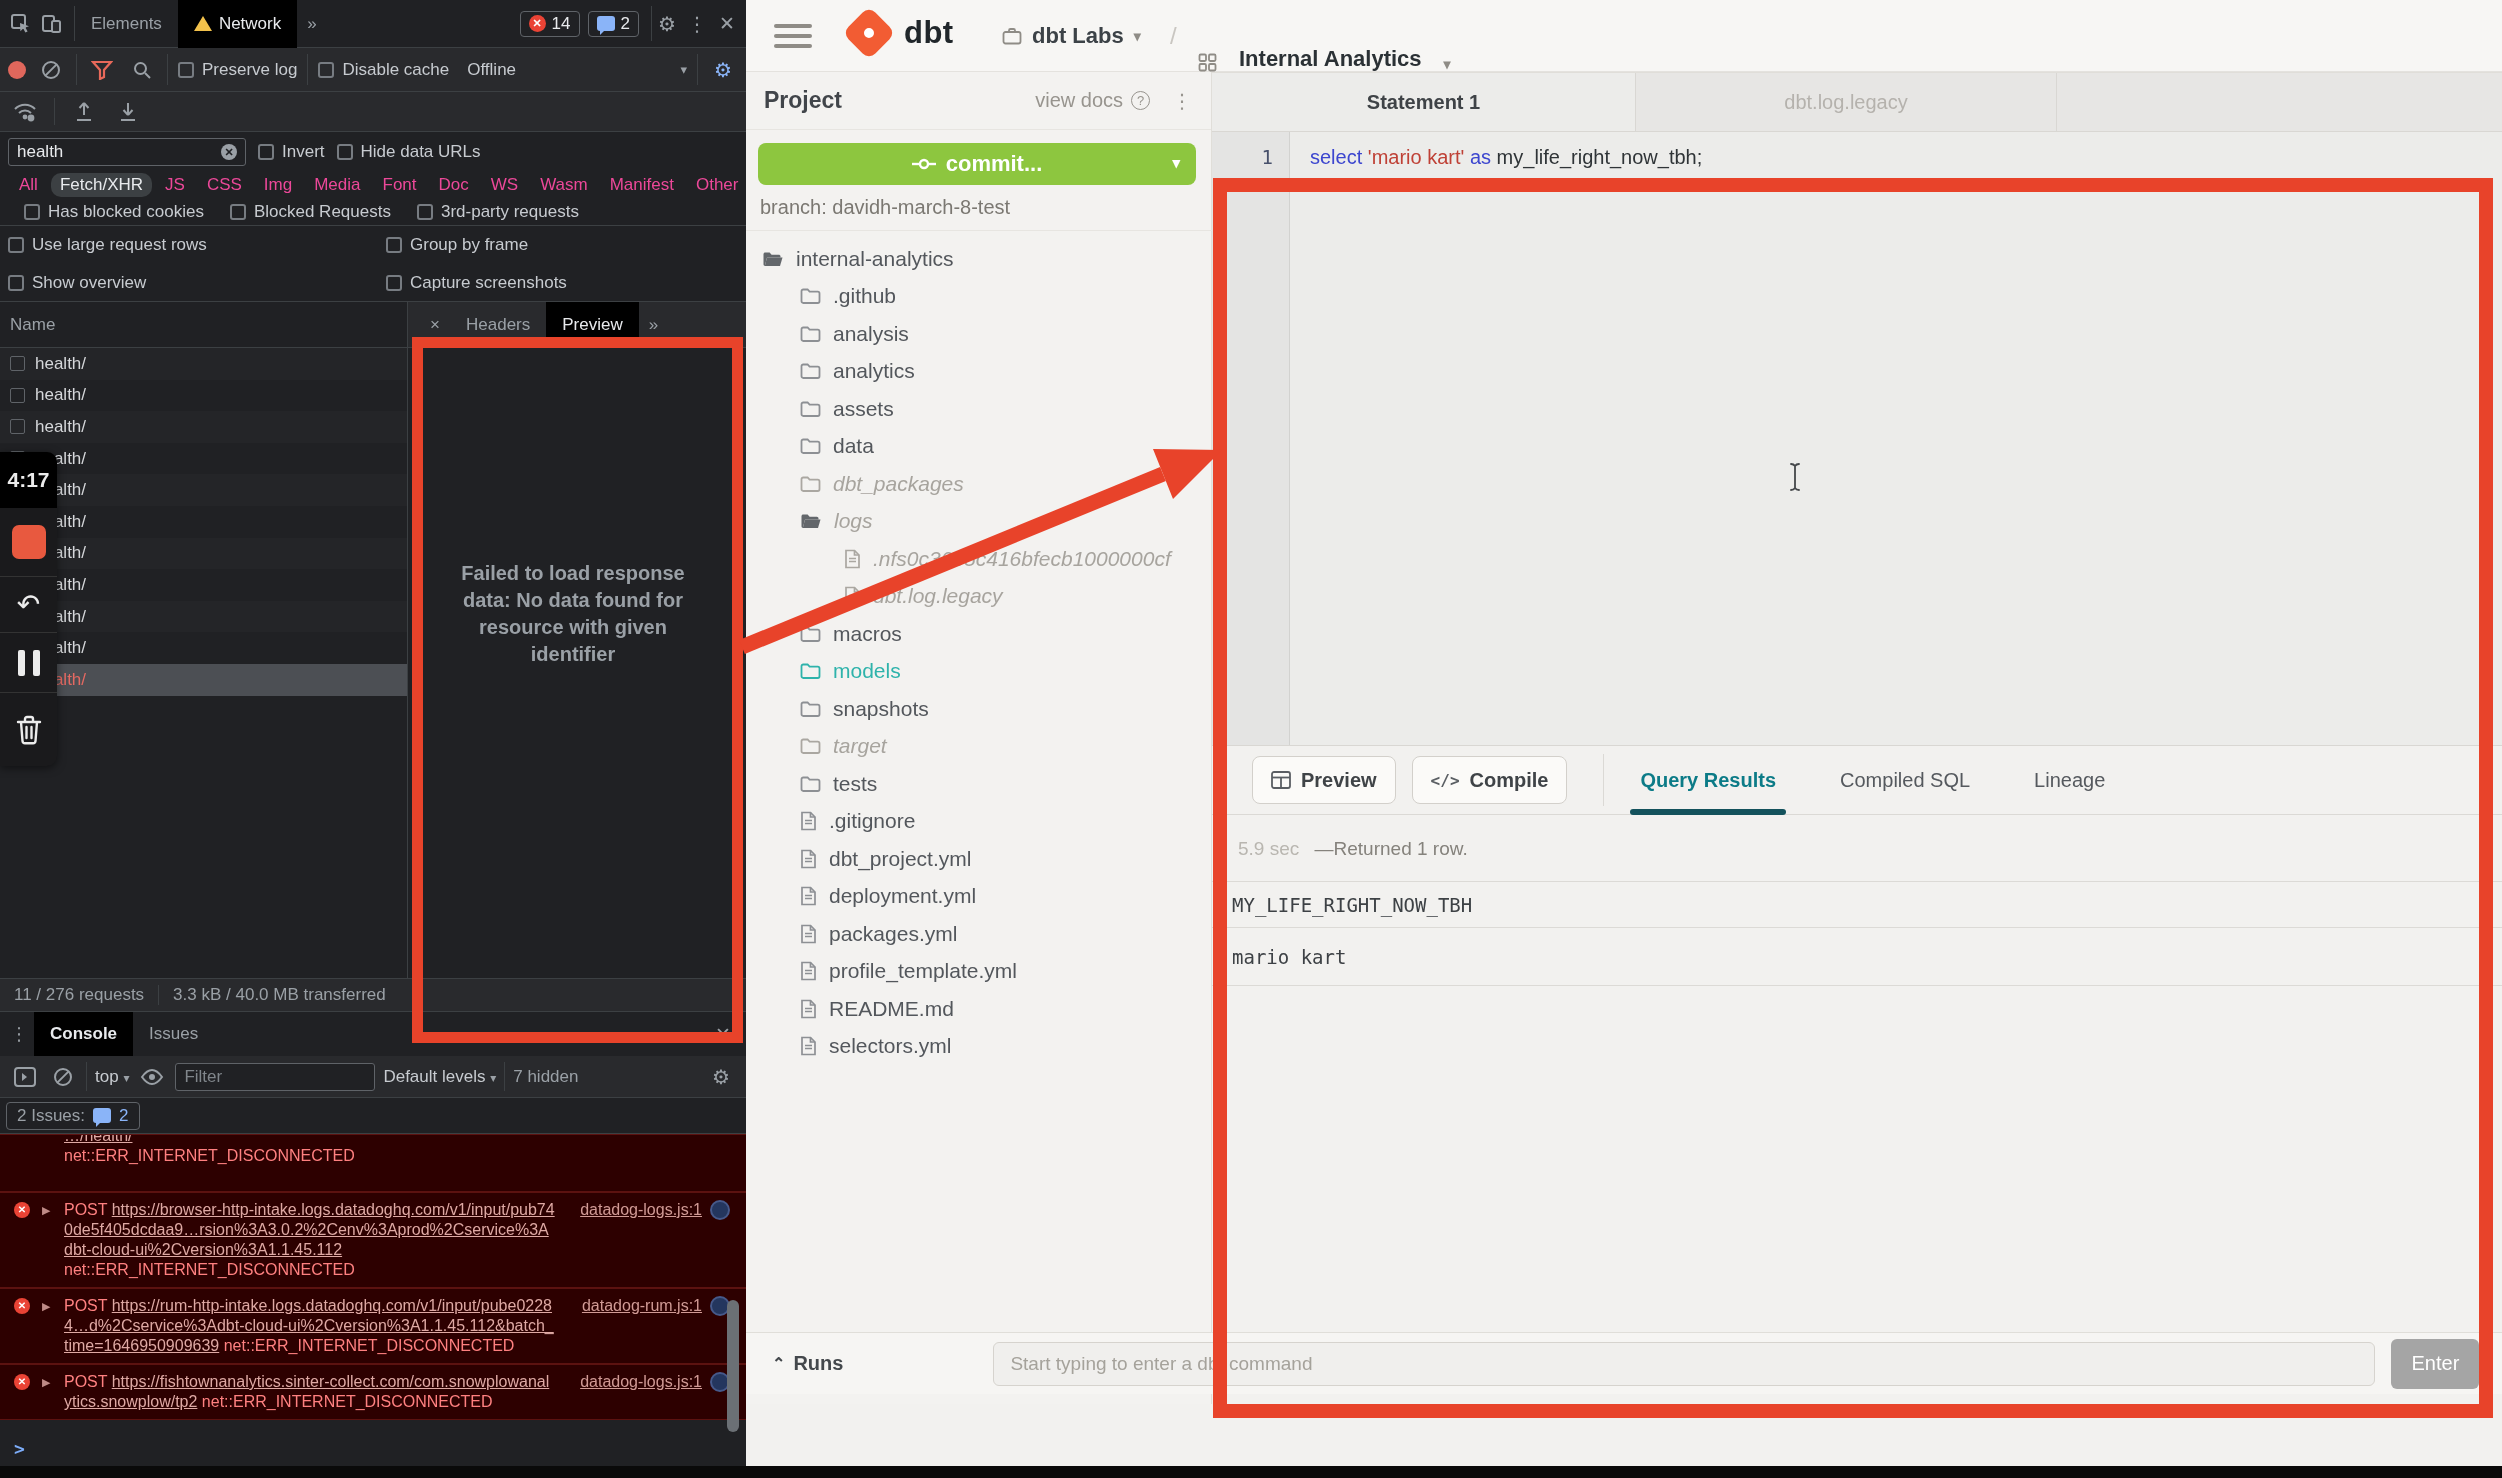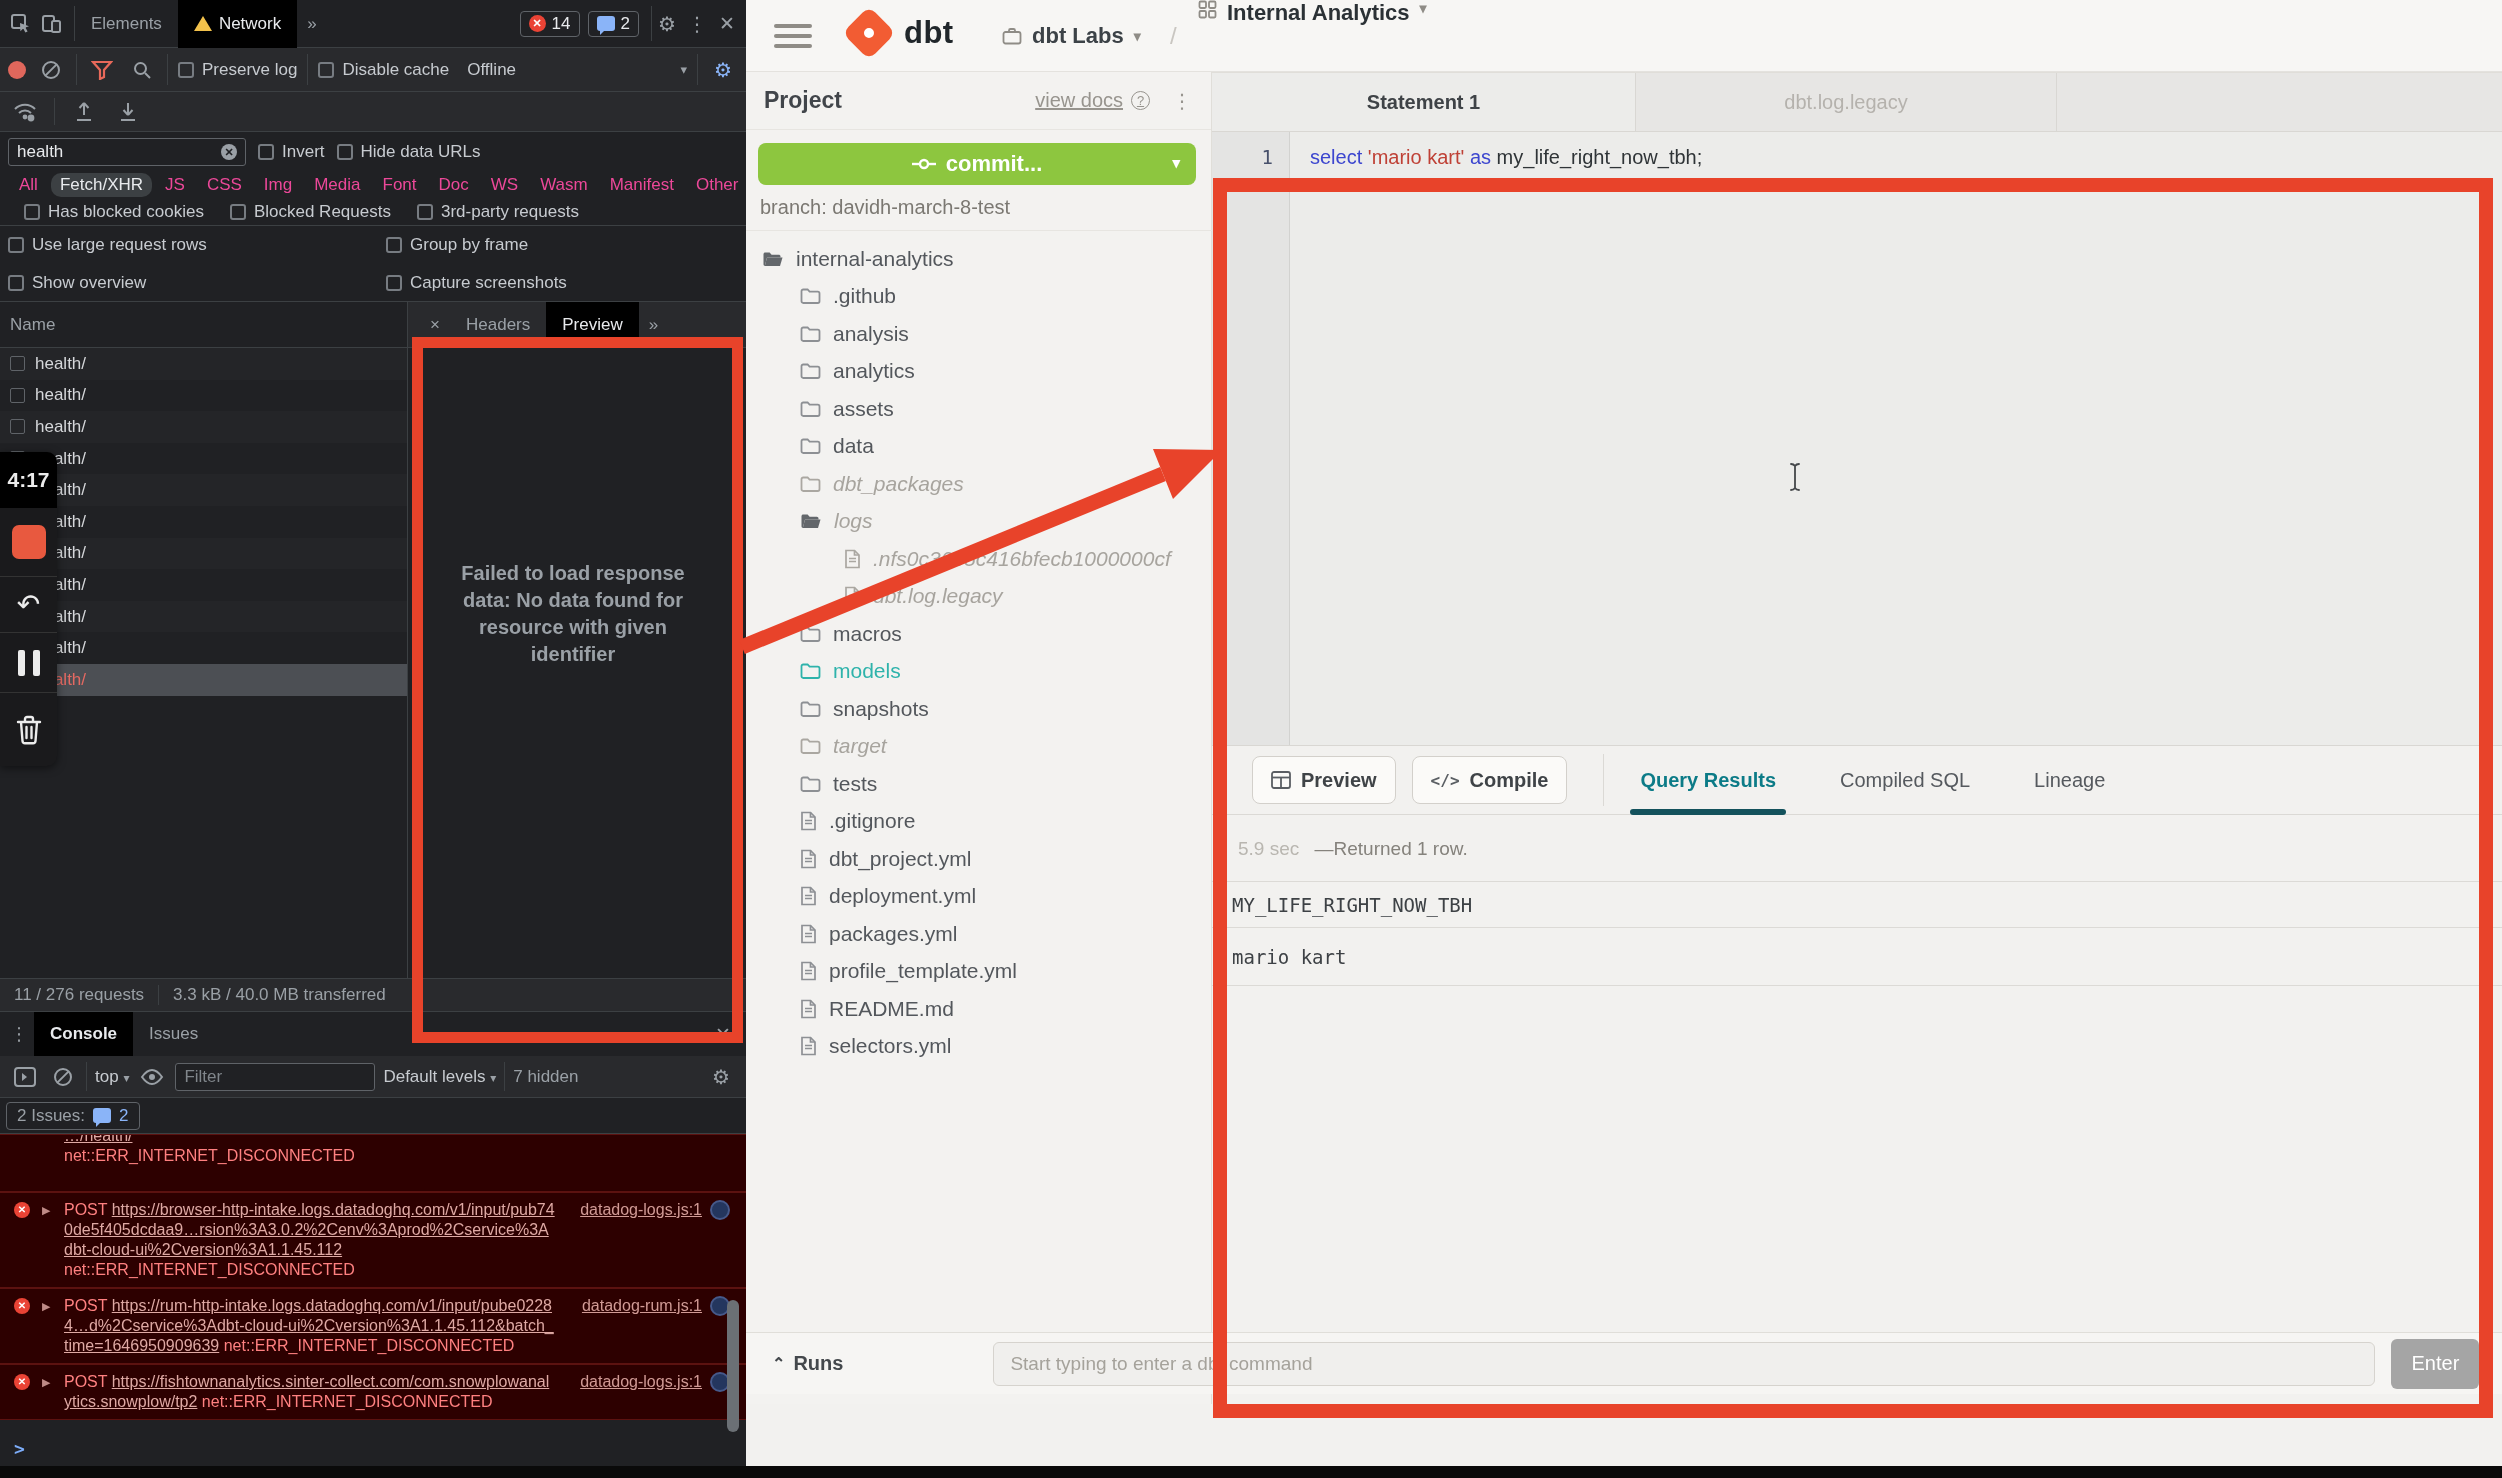--- a/index.html
+++ b/index.html
@@ -85,28 +85,28 @@
   #dbt-header{position:absolute;left:0;top:0;width:1756px;height:72px;background:#f7f6f4;border-bottom:1px solid #e4e2de;display:flex;align-items:center;}
   #hamburger{position:absolute;left:28px;top:24px;width:38px;}
   #hamburger i{display:block;height:3.5px;background:#8f8c86;border-radius:2px;margin-bottom:6.5px;}
   #dbt-logo{position:absolute;left:104px;top:14px;display:flex;align-items:center;gap:16px;}
   .dbt-mark{width:38px;height:38px;background:#f25c33;border-radius:9px;transform:rotate(45deg);position:relative;}
   .dbt-mark:after{content:"";position:absolute;left:14px;top:14px;width:10px;height:10px;border-radius:50%;background:#fff;}
   #dbt-logo b{font-size:31px;color:#20262a;letter-spacing:.5px;}
   #acct{position:absolute;left:256px;top:0;height:72px;display:flex;align-items:center;gap:10px;color:#3c4247;font-size:22px;font-weight:600;}
   .hdr-chev{color:#8f8c86;font-size:14px;}
   #hdr-slash{position:absolute;left:424px;top:0;height:72px;display:flex;align-items:center;color:#c9c6c1;font-size:24px;}
-  #proj{position:absolute;left:452px;top:0;height:72px;display:flex;align-items:flex-start;gap:10px;color:#2b3135;font-size:22px;font-weight:bold;}
+  #proj{position:absolute;left:452px;top:0;height:72px;display:flex;align-items:flex-end;gap:22px;color:#2b3135;font-size:22px;font-weight:bold;}
   .gicon{color:#8f8c86;}
 
   
   #sidebar{position:absolute;left:0;top:72px;width:466px;height:1332px;background:#f3f2f0;border-right:1px solid #e0ded9;}
   #proj-row{height:58px;border-bottom:1px solid #e7e5e1;display:flex;align-items:center;padding:0 18px;}
   #proj-row b{font-size:23px;color:#41454a;}
-  #view-docs{margin-left:auto;color:#97948e;font-size:20px;display:flex;align-items:center;gap:8px;text-decoration:underline;}
+  #view-docs{margin-left:auto;color:#97948e;font-size:20px;display:flex;align-items:center;gap:8px;}
   .helpcirc{width:19px;height:19px;border:1.6px solid #97948e;border-radius:50%;font-size:13px;display:flex;align-items:center;justify-content:center;}
   #proj-menu{margin-left:22px;color:#97948e;font-size:20px;letter-spacing:1px;}
   #commit-btn{position:absolute;left:12px;top:71px;width:438px;height:42px;background:#8dc63f;border-radius:8px;color:#fff;font-weight:bold;font-size:22px;display:flex;align-items:center;justify-content:center;gap:10px;}
   #commit-chev{position:absolute;right:16px;top:11px;font-size:15px;}
   #branch-line{position:absolute;left:14px;top:124px;color:#7b7872;font-size:20px;}
   #sidebar-sep{position:absolute;left:0;top:158px;width:466px;border-top:1px solid #e7e5e1;}
   #tree{position:absolute;left:0;top:168px;width:466px;}
   .tree-item{height:37.5px;display:flex;align-items:center;gap:12px;font-size:21px;color:#53575c;}
   .tree-item .tic{display:inline-flex;color:#8d9094;flex:none;}
   .tree-item.muted{color:#a7a49e;font-style:italic;}

